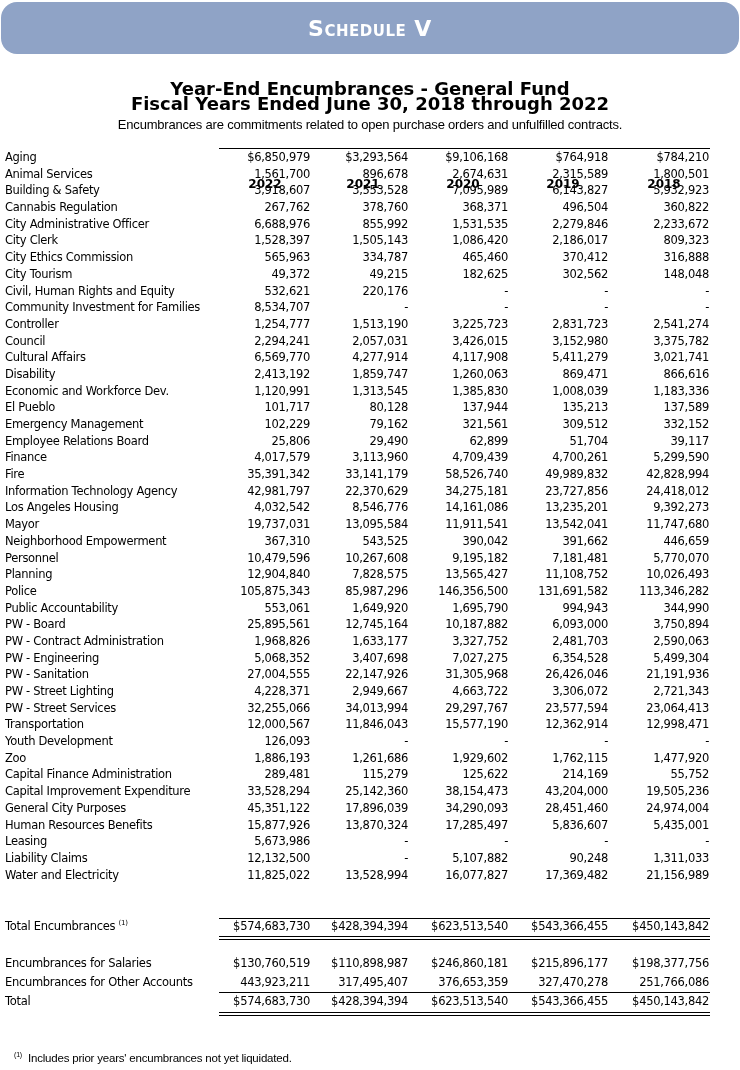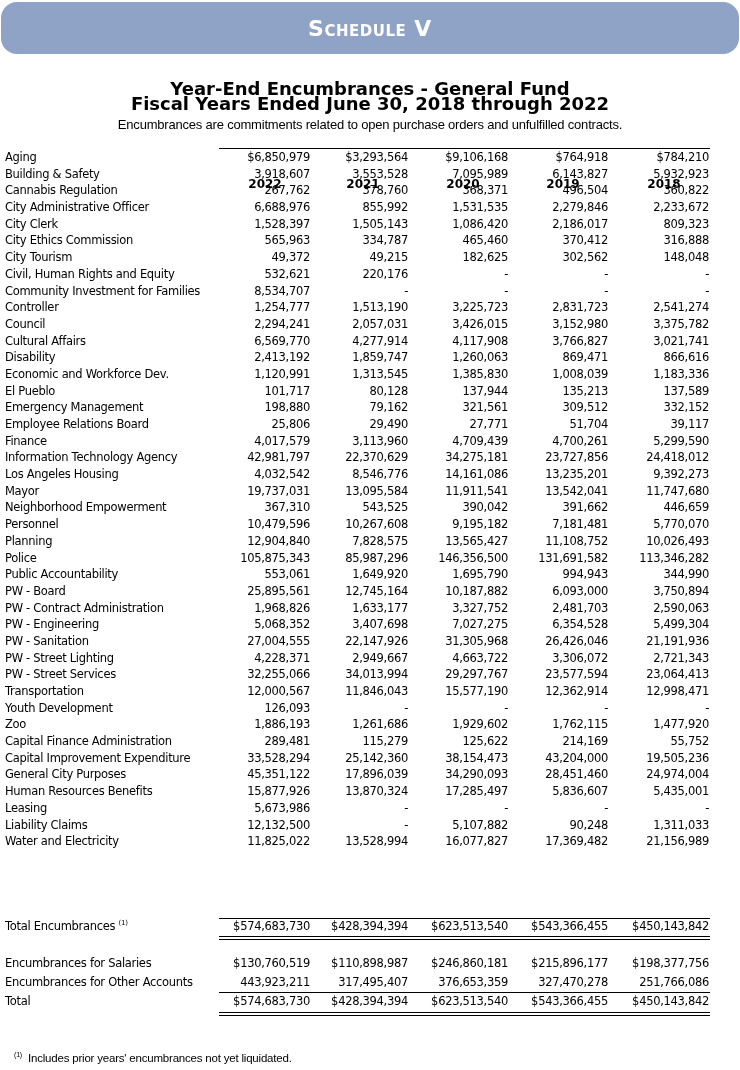--- a/index.html
+++ b/index.html
@@ -68,20 +68,28 @@
   <div id="dept-rows">
       <div class="row">
         <span class="label"><span>Aging</span></span>
         <span class="v c0">$6,850,979</span>
         <span class="v c1">$3,293,564</span>
         <span class="v c2">$9,106,168</span>
         <span class="v c3">$764,918</span>
         <span class="v c4">$784,210</span>
       </div>
       <div class="row">
+        <span class="label"><span>Animal Services</span></span>
+        <span class="v c0">1,561,700</span>
+        <span class="v c1">896,678</span>
+        <span class="v c2">2,674,631</span>
+        <span class="v c3">2,315,589</span>
+        <span class="v c4">1,800,501</span>
+      </div>
+      <div class="row">
         <span class="label"><span>Building &amp; Safety</span></span>
         <span class="v c0">3,918,607</span>
         <span class="v c1">3,553,528</span>
         <span class="v c2">7,095,989</span>
         <span class="v c3">6,143,827</span>
         <span class="v c4">5,932,923</span>
       </div>
       <div class="row">
         <span class="label"><span>Cannabis Regulation</span></span>
         <span class="v c0">267,762</span>
@@ -152,21 +160,21 @@
         <span class="v c1">2,057,031</span>
         <span class="v c2">3,426,015</span>
         <span class="v c3">3,152,980</span>
         <span class="v c4">3,375,782</span>
       </div>
       <div class="row">
         <span class="label"><span>Cultural Affairs</span></span>
         <span class="v c0">6,569,770</span>
         <span class="v c1">4,277,914</span>
         <span class="v c2">4,117,908</span>
-        <span class="v c3">3,766,827</span>
+        <span class="v c3">5,411,279</span>
         <span class="v c4">3,021,741</span>
       </div>
       <div class="row">
         <span class="label"><span>Disability</span></span>
         <span class="v c0">2,413,192</span>
         <span class="v c1">1,859,747</span>
         <span class="v c2">1,260,063</span>
         <span class="v c3">869,471</span>
         <span class="v c4">866,616</span>
       </div>
@@ -181,41 +189,49 @@
       <div class="row">
         <span class="label"><span>El Pueblo</span></span>
         <span class="v c0">101,717</span>
         <span class="v c1">80,128</span>
         <span class="v c2">137,944</span>
         <span class="v c3">135,213</span>
         <span class="v c4">137,589</span>
       </div>
       <div class="row">
         <span class="label"><span>Emergency Management</span></span>
-        <span class="v c0">198,880</span>
+        <span class="v c0">102,229</span>
         <span class="v c1">79,162</span>
         <span class="v c2">321,561</span>
         <span class="v c3">309,512</span>
         <span class="v c4">332,152</span>
       </div>
       <div class="row">
         <span class="label"><span>Employee Relations Board</span></span>
         <span class="v c0">25,806</span>
         <span class="v c1">29,490</span>
-        <span class="v c2">27,771</span>
+        <span class="v c2">62,899</span>
         <span class="v c3">51,704</span>
         <span class="v c4">39,117</span>
       </div>
       <div class="row">
         <span class="label"><span>Finance</span></span>
         <span class="v c0">4,017,579</span>
         <span class="v c1">3,113,960</span>
         <span class="v c2">4,709,439</span>
         <span class="v c3">4,700,261</span>
         <span class="v c4">5,299,590</span>
+      </div>
+      <div class="row">
+        <span class="label"><span>Fire</span></span>
+        <span class="v c0">35,391,342</span>
+        <span class="v c1">33,141,179</span>
+        <span class="v c2">58,526,740</span>
+        <span class="v c3">49,989,832</span>
+        <span class="v c4">42,828,994</span>
       </div>
       <div class="row">
         <span class="label"><span>Information Technology Agency</span></span>
         <span class="v c0">42,981,797</span>
         <span class="v c1">22,370,629</span>
         <span class="v c2">34,275,181</span>
         <span class="v c3">23,727,856</span>
         <span class="v c4">24,418,012</span>
       </div>
       <div class="row">

